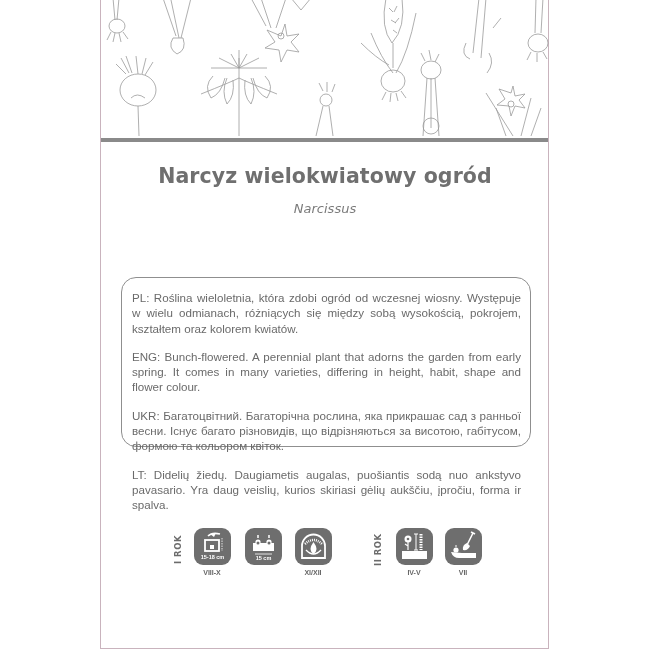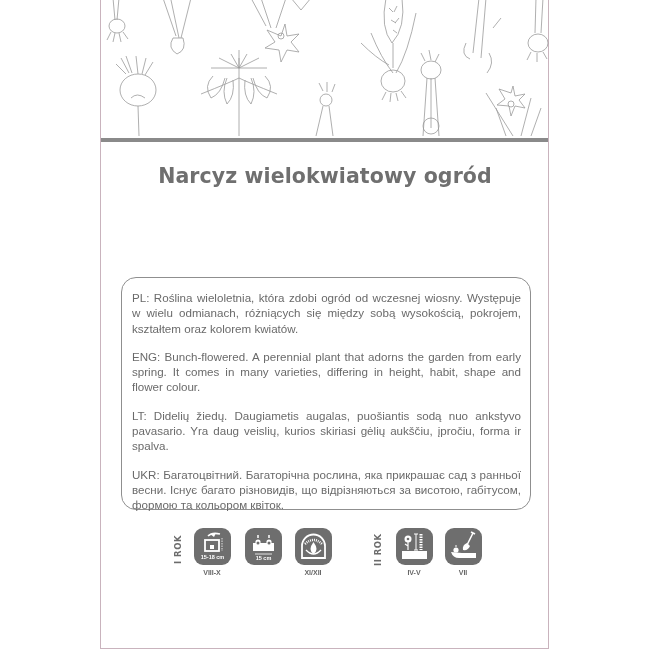--- a/index.html
+++ b/index.html
@@ -11,21 +11,21 @@
     }
     .illustration { position: absolute; left: 0; top: 0; width: 448px; height: 140px; }
     .band { position: absolute; left: 0; top: 140px; width: 447px; height: 4px; background: #8a8a8a; }
     .title {
       position: absolute; left: 0; width: 448px; text-align: center; color: #6f6f6f;
     }
     .t1 { top: 166px; font-size: 20.5px; font-weight: bold; letter-spacing: 0.1px; }
     .t2 { top: 203px; font-size: 13px; font-style: italic; color: #7a7a7a; }
     .t3 { top: 229px; font-size: 27px; font-weight: bold; color: #6c6c6c; }
     .desc {
-      position: absolute; left: 20px; top: 279px; width: 410px; height: 233px;
+      position: absolute; left: 20px; top: 279px; width: 410px; height: 170px;
       border: 1.3px solid #8f8f8f; border-radius: 15px; box-sizing: border-box;
       padding: 12px 9px 0 10px;
     }
     .desc p {
       margin: 0 0 13px 0; font-size: 11.6px; line-height: 15.3px; color: #6a6a6a;
       text-align: justify; font-family: "Liberation Sans", sans-serif;
     }
     .year-label {
       position: absolute; font-size: 8.5px; font-weight: bold; color: #6b6b6b;
       transform: rotate(-90deg); transform-origin: left top; white-space: nowrap; letter-spacing: 0.5px;
@@ -96,26 +96,27 @@
       <circle cx="330" cy="128" r="8"></circle>
 
       <path d="M410 95 l-12 -4 l6 10 l-8 6 l12 1 l2 10 l4 -10 l10 2 l-6 -8 l6 -6 l-10 2 l-2 -10 z"></path>
       <circle cx="410" cy="106" r="3"></circle>
       <path d="M385 95 L412 138 M430 100 L420 138 M440 110 L430 138 M395 110 L405 138"></path>
     </g>
   </svg>
   <div class="band"></div>
 
   <div class="title t1">Narcyz wielokwiatowy ogród</div>
+  <div class="title t2">Narcissus</div>
 
   <div class="desc">
     <p>PL: Roślina wieloletnia, która zdobi ogród od wczesnej wiosny. Występuje w wielu odmianach, różniących się między sobą wysokością, pokrojem, kształtem oraz kolorem kwiatów.</p>
     <p>ENG: Bunch-flowered. A perennial plant that adorns the garden from early spring. It comes in many varieties, differing in height, habit, shape and flower colour.</p>
+    <p>UKR: Багатоцвітний. Багаторічна рослина, яка прикрашає сад з ранньої весни. Існує багато різновидів, що відрізняються за висотою, габітусом, формою та кольором квіток.</p>
     <p>LT: Didelių žiedų. Daugiametis augalas, puošiantis sodą nuo ankstyvo pavasario. Yra daug veislių, kurios skiriasi gėlių aukščiu, įpročiu, forma ir spalva.</p>
-    <p>UKR: Багатоцвітний. Багаторічна рослина, яка прикрашає сад з ранньої весни. Існує багато різновидів, що відрізняються за висотою, габітусом, формою та кольором квіток.</p>
   </div>
 
   <div class="year-label" style="left:72px; top:566px;">I ROK</div>
 
   <div class="icon" style="left:93px; top:530px;">
     <svg width="37" height="37" viewBox="0 0 37 37">
       <path d="M14 8 q4 -4 12 -2" stroke="#fff" stroke-width="1.6" fill="none"></path>
       <path d="M16 6 l6 -1 l-2 4" fill="#fff"></path>
       <rect x="11" y="12" width="14" height="11" fill="none" stroke="#fff" stroke-width="1.8"></rect>
       <path d="M16 17 h4 v4 h-4 z" fill="#fff"></path>

